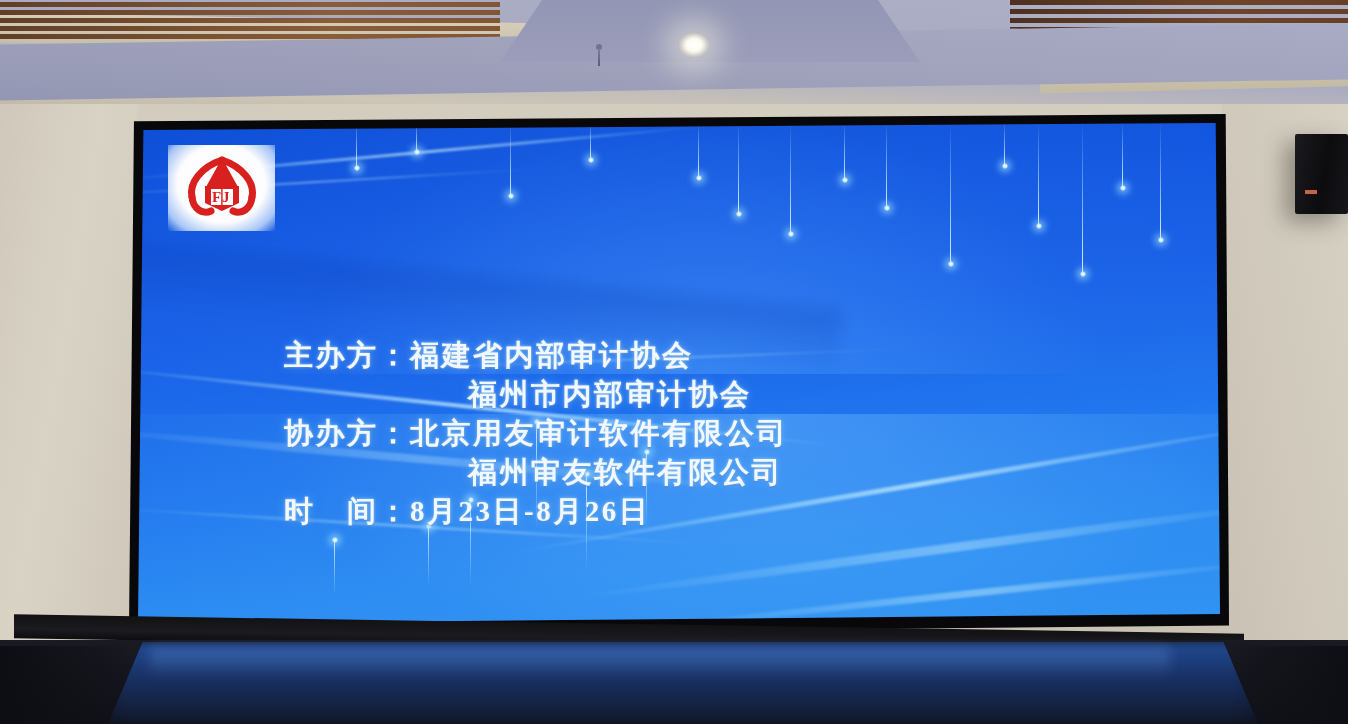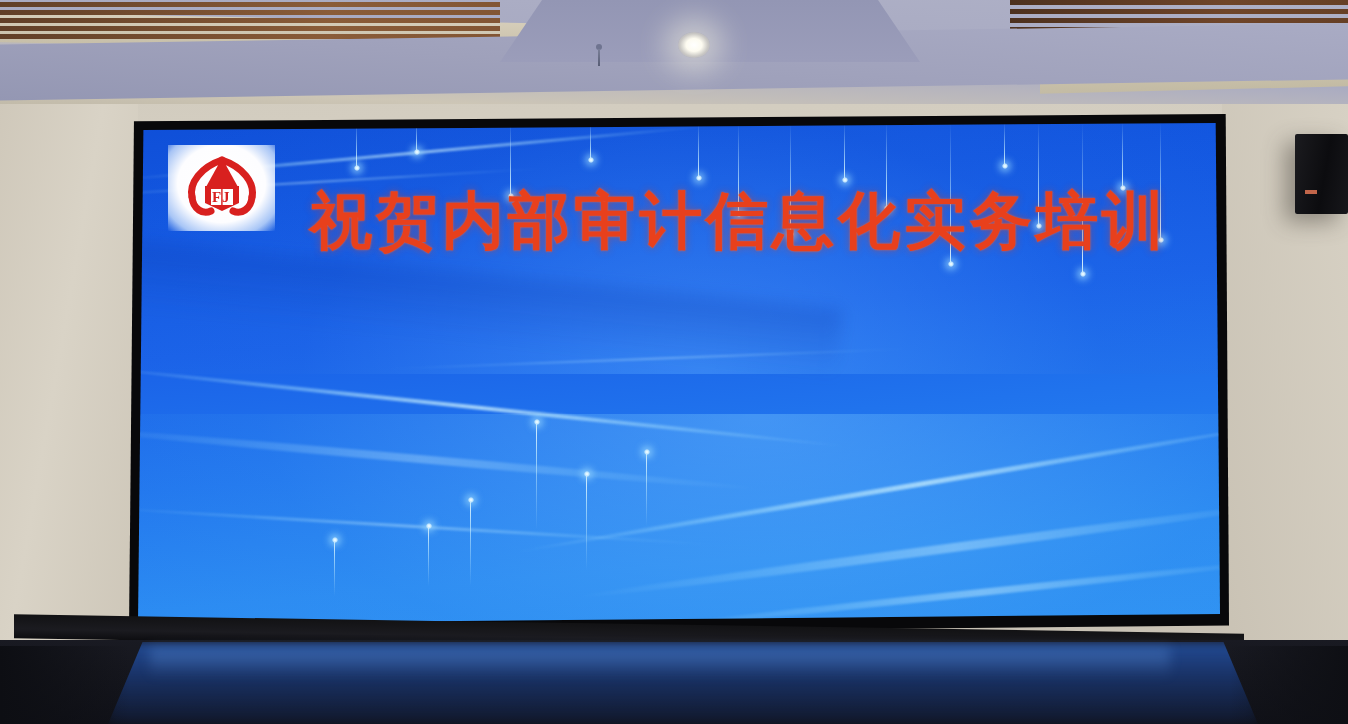--- a/index.html
+++ b/index.html
@@ -402,23 +402,29 @@
           <rect x="30" y="36" width="22" height="16" fill="#ffffff"></rect>
           <g fill="#d8201f" font-family="Liberation Serif, serif" font-size="15" font-weight="700">
             <text x="31" y="49">F</text>
             <text x="41" y="49">J</text>
           </g>
           <rect x="40.2" y="36" width="1.4" height="16" fill="#d8201f"></rect>
         </svg>
       </div>
 
       <div class="headline">
-        <span class="l1">祝贺内部审计信息化实务培训</span>
       </div>
 
+      <div class="details">
+        <span class="dline indent">主办方：福建省内部审计协会</span>
+        <span class="dline flush">福州市内部审计协会</span>
+        <span class="dline indent">协办方：北京用友审计软件有限公司</span>
+        <span class="dline flush">福州审友软件有限公司</span>
+        <span class="dline date" style="padding-left: 146px;">时　间：8月23日-8月26日</span>
+      </div>
 
     </div>
   </div>
 
   <div class="stage-edge"></div>
   <div class="floor"></div>
   <div class="floor-reflection"></div>
   <div class="floor-sheen"></div>
   <div class="floor-left-dark"></div>
   <div class="floor-right-dark"></div>

